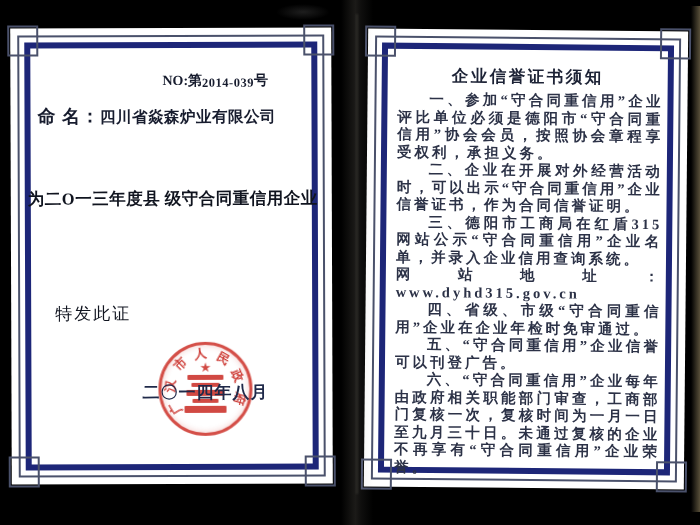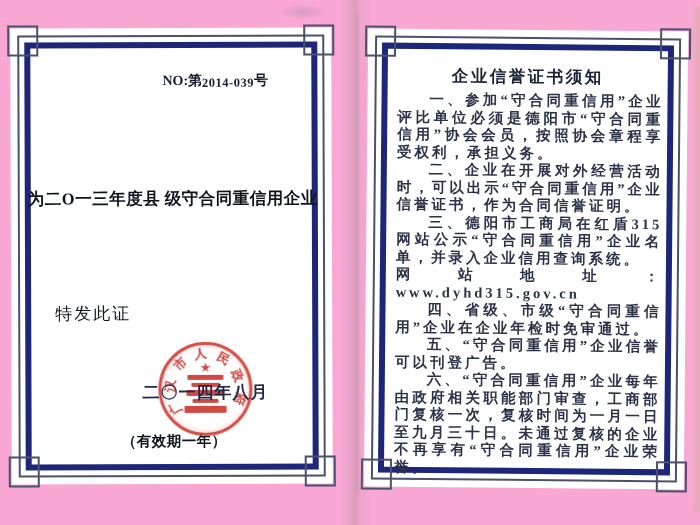--- a/index.html
+++ b/index.html
@@ -2,21 +2,21 @@
 <html><head>
 <meta charset="utf-8">
 <style>
   html,body{margin:0;padding:0;}
   body{
     width:700px;height:525px;
     background:#f7f6f3;
     font-family:"Liberation Serif","DejaVu Serif",serif;
     overflow:hidden;
   }
-  .scan{position:relative;width:700px;height:525px;background:#f9a8d4;overflow:hidden;}
+  .scan{position:relative;width:700px;height:525px;background:#000000;overflow:hidden;}
 
   
   .page{position:absolute;background:#ffffff;}
   .page-left{left:11px;top:28px;width:321px;height:456px;transform:rotate(-0.2deg);}
   .page-right{left:366px;top:30px;width:320px;height:458px;transform:rotate(0.55deg);}
 
   
   .frame-thin{position:absolute;inset:7px;border:2px solid #4a516b;}
   .frame-thick{position:absolute;inset:14px;border:6px solid #1d2678;}
   .corner{position:absolute;width:27px;height:27px;border:2px solid #4a516b;}
@@ -79,20 +79,23 @@
     <div class="frame-thick"></div>
     <div class="corner tl"></div>
     <div class="corner tr"></div>
     <div class="corner bl"></div>
     <div class="corner br"></div>
 
     <div class="serial">
       <span>NO:第</span><span class="num">2014-039</span><span>号</span>
     </div>
 
+    <div class="name-line">
+      <span class="name-label">命 名：</span><span class="company">四川省焱森炉业有限公司</span>
+    </div>
 
     <div class="award-line">为二O一三年度县 级守合同重信用企业</div>
 
     <div class="issue-line">特发此证</div>
 
     <div class="seal">
       <div class="seal-ring"></div>
       <div class="seal-ring-text">
           <span class="seal-char" style="left: 10.3183px; top: 57.5472px; transform: rotate(-122deg);">广</span>
           <span class="seal-char" style="left: 5.13319px; top: 35.9495px; transform: rotate(-85deg);">汉</span>
@@ -106,21 +109,20 @@
         <div class="emblem-star">★</div>
         <div class="emblem-bar b1"></div>
         <div class="emblem-bar b2"></div>
         <div class="emblem-bar b3"></div>
         <div class="emblem-bar b4"></div>
         <div class="emblem-base"></div>
       </div>
     </div>
 
     <div class="cert-date">二〇一四年八月</div>
-    <div class="validity">（有效期一年）</div>
   </div>
 
   <div class="page page-right">
     <div class="frame-thin"></div>
     <div class="frame-thick"></div>
     <div class="corner tl"></div>
     <div class="corner tr"></div>
     <div class="corner bl"></div>
     <div class="corner br"></div>
 

